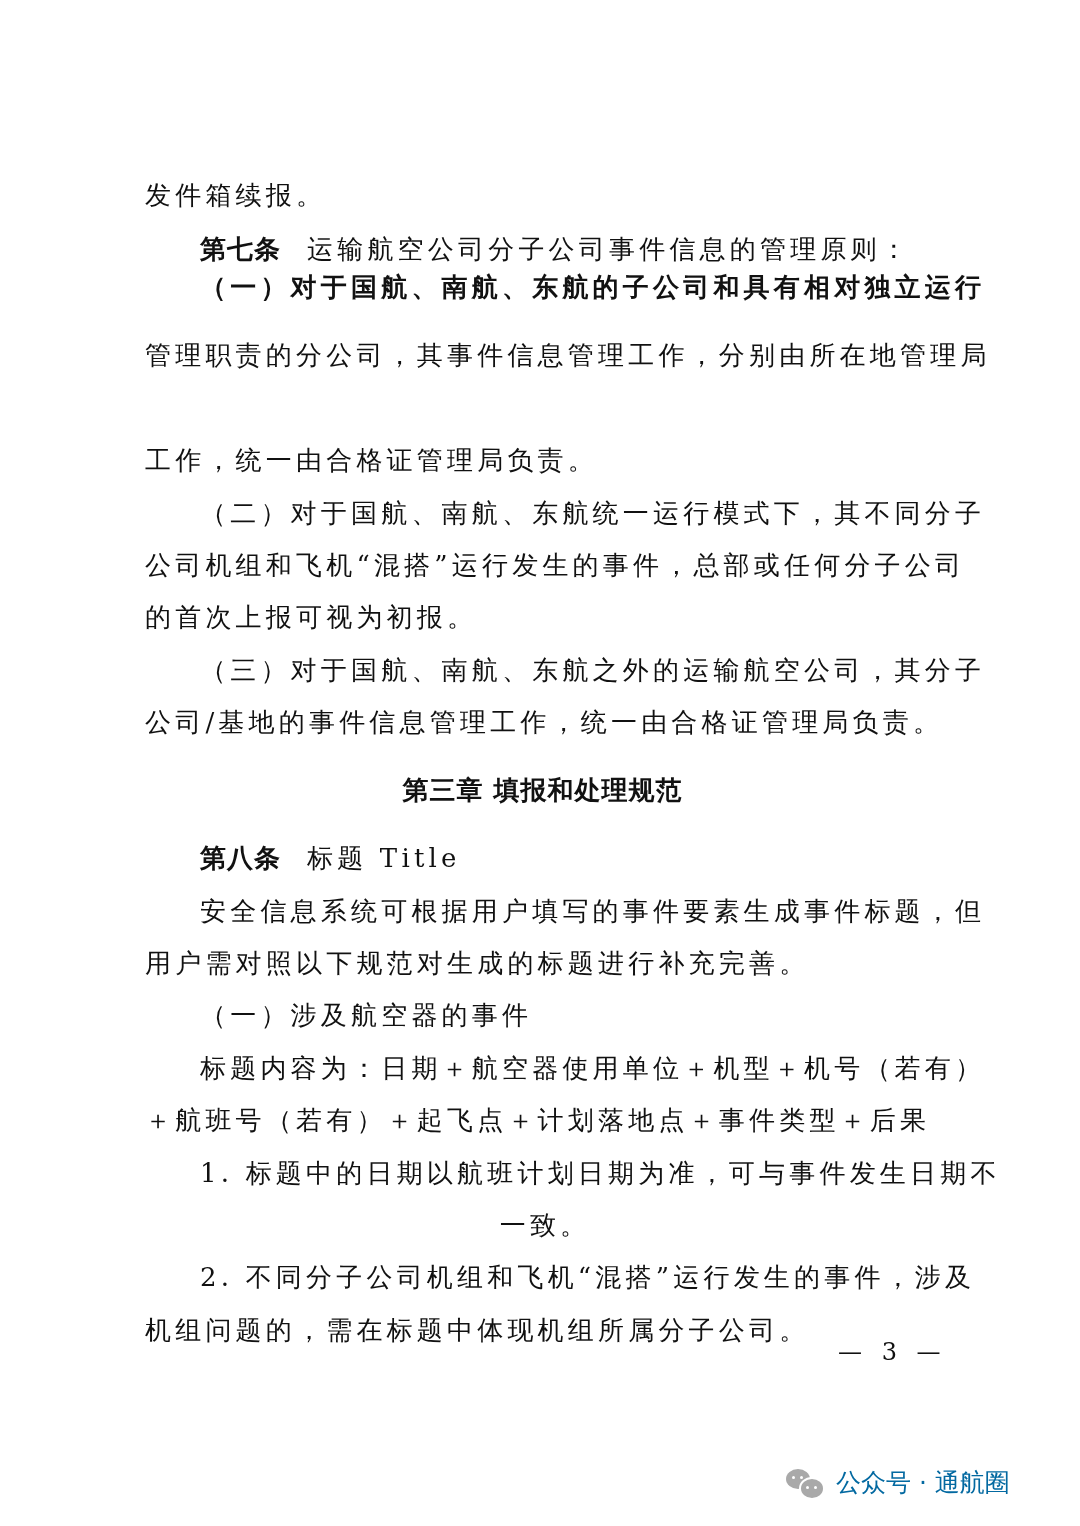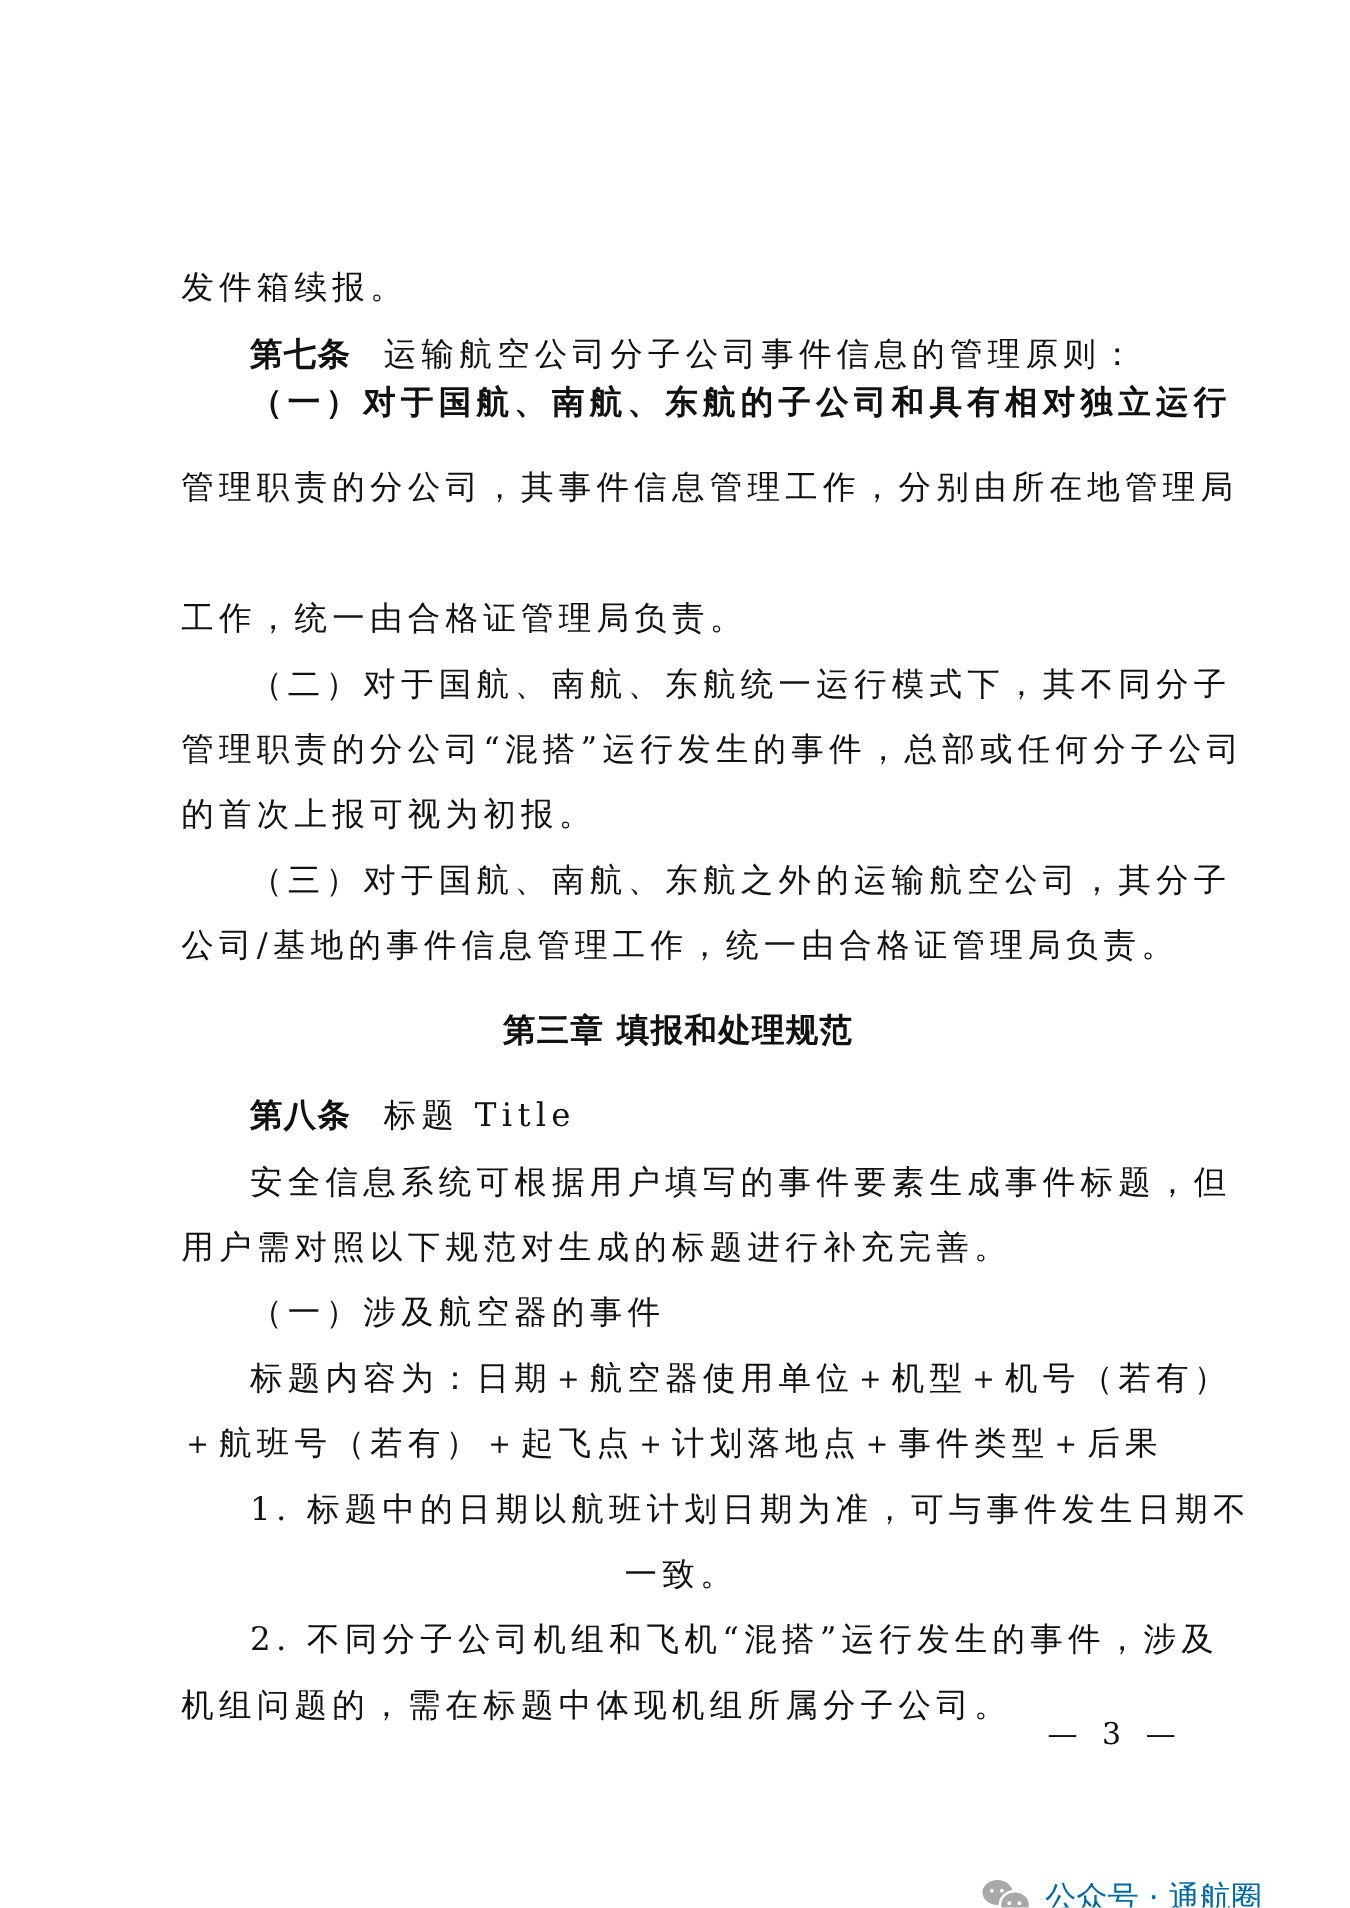--- a/index.html
+++ b/index.html
@@ -13,21 +13,20 @@
       position: relative;
       overflow: hidden;
       font-family: "DejaVu Serif", "Liberation Serif", serif;
       color: #111111;
     }
     .page {
       position: absolute;
       left: 0; top: 0;
       width: 1080px;
       height: 1230px;
-      margin-top: 35px;
     }
     .line {
       position: absolute;
       left: 145px;
       width: 800px;
       font-size: 26px;
       line-height: 34px;
       letter-spacing: 4.2px;
       white-space: nowrap;
     }
@@ -98,21 +97,21 @@
 
   <div class="line indent" style="top:232px;">
     <span class="article-label">第七条</span><span>运输航空公司分子公司事件信息的管理原则：</span>
   </div>
 
   <div class="line indent" style="top:270px;font-weight:bold;">（一）对于国航、南航、东航的子公司和具有相对独立运行</div>
   <div class="line" style="top:338px;">管理职责的分公司，其事件信息管理工作，分别由所在地管理局</div>
   <div class="line" style="top:443px;">工作，统一由合格证管理局负责。</div>
 
   <div class="line indent" style="top:496px;">（二）对于国航、南航、东航统一运行模式下，其不同分子</div>
-  <div class="line" style="top:548px;">管理职责的分公司“混搭”运行发生的事件，总部或任何分子公司</div>
+  <div class="line" style="top:548px;">公司机组和飞机“混搭”运行发生的事件，总部或任何分子公司</div>
   <div class="line" style="top:600px;">的首次上报可视为初报。</div>
 
   <div class="line indent" style="top:653px;">（三）对于国航、南航、东航之外的运输航空公司，其分子</div>
   <div class="line" style="top:705px;">公司/基地的事件信息管理工作，统一由合格证管理局负责。</div>
 
   <div class="chapter" style="top:773px;">第三章 填报和处理规范</div>
 
   <div class="line indent" style="top:841px;">
     <span class="article-label">第八条</span><span>标题 Title</span>
   </div>

